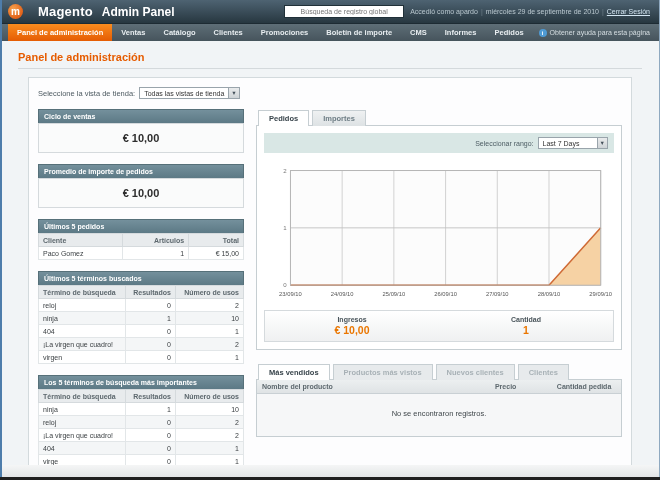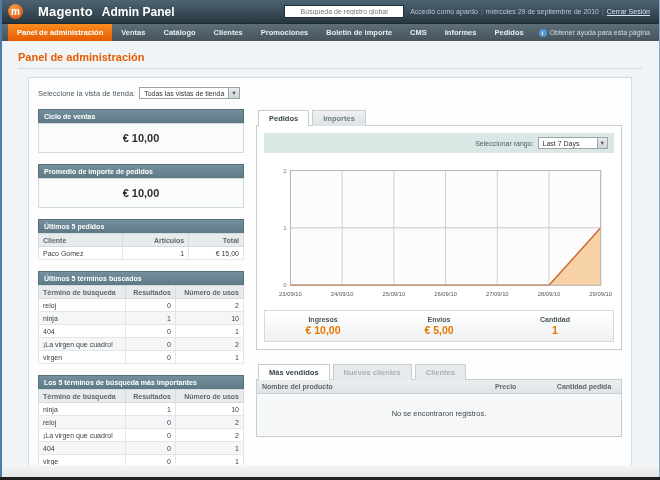--- a/index.html
+++ b/index.html
@@ -343,33 +343,30 @@
               <text x="356" y="141" text-anchor="middle" font-size="6.2" fill="#555" font-family="Liberation Sans, sans-serif">29/09/10</text>
             </svg>
         </div>
 
         <div class="stats">
             <div class="stat">
               <div class="stat-label">Ingresos</div>
               <div class="stat-value">€ 10,00</div>
             </div>
             <div class="stat">
-              <div class="stat-label">Envíos</div>
-              <div class="stat-value">€ 5,00</div>
-            </div>
-            <div class="stat">
               <div class="stat-label">Cantidad</div>
               <div class="stat-value">1</div>
             </div>
           </div>
       </div>
 
       <div class="grid-section">
         <div class="tabs">
             <span class="tab active">Más vendidos</span>
+            <span class="tab disabled">Productos más vistos</span>
             <span class="tab disabled">Nuevos clientes</span>
             <span class="tab disabled">Clientes</span>
           </div>
         <div class="grid-panel">
           <table class="grid-table">
             <thead>
                 <tr>
                   <th class="col-product">Nombre del producto</th>
                   <th class="col-price">Precio</th>
                   <th class="col-qty">Cantidad pedida</th>

